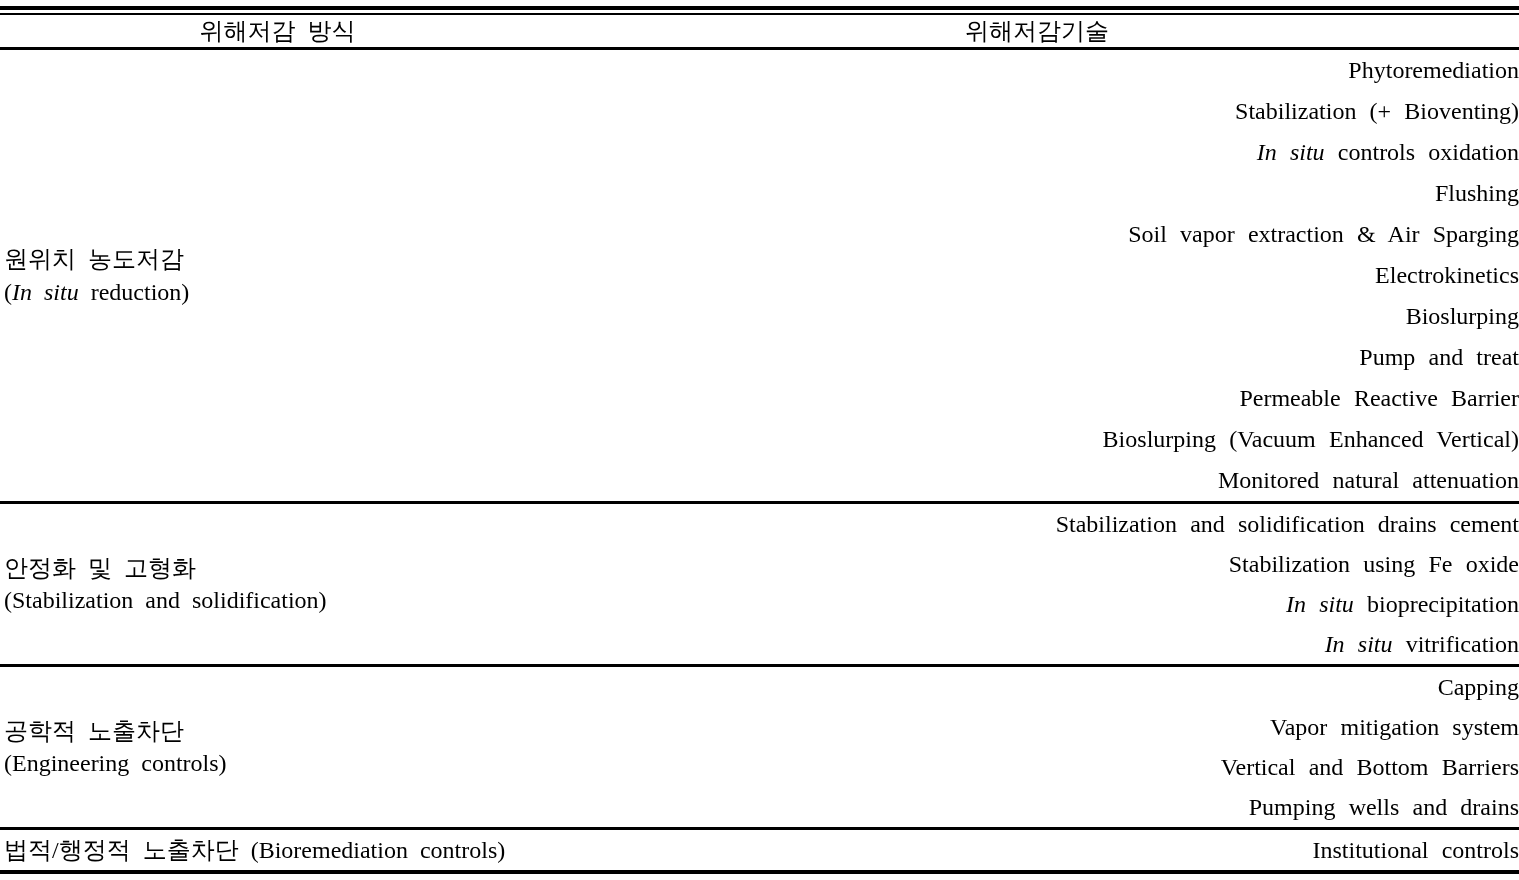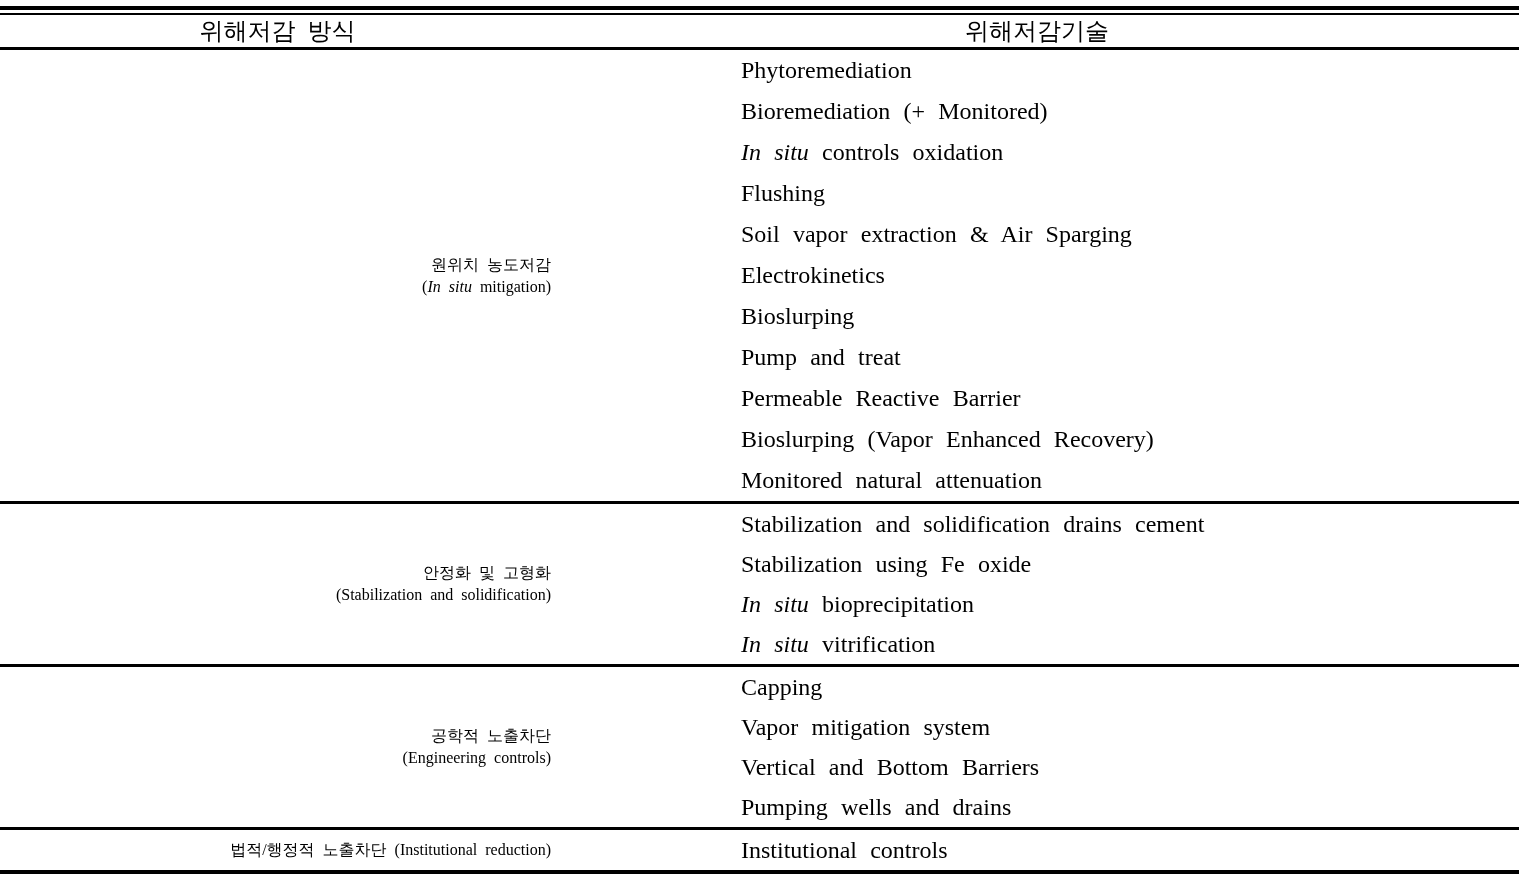--- a/index.html
+++ b/index.html
@@ -42,29 +42,29 @@
     text-align: center;
     vertical-align: middle;
     border-bottom: 3px solid #000;
     word-spacing: 0.25em;
     padding: 0;
   }
   tbody.section { border-bottom: 3px solid #000; }
   tbody.section:last-child { border-bottom: none; }
 
   td.label {
-    text-align: right;
+    text-align: left;
     vertical-align: middle;
-    font-size: 16px;
+    font-size: 24px;
     line-height: 1.35;
     word-spacing: 0.25em;
     padding: 0 4px;
   }
   td.tech {
-    text-align: left;
+    text-align: right;
     vertical-align: middle;
     font-size: 24px;
     word-spacing: 0.3em;
     padding: 0 0 0 186px;
   }
   tbody.s1 td.tech { height: 41px; }
   tbody.s2 td.tech, tbody.s3 td.tech, tbody.s4 td.tech { height: 40px; }
   i { }
 </style>
 </head>
@@ -83,26 +83,26 @@
       <tr>
         <th>위해저감 방식</th>
         <th>위해저감기술</th>
       </tr>
     </thead>
 
     <tbody class="section s1">
       <tr>
         <td class="label" rowspan="11">
           <div>원위치 농도저감</div>
-          <div><span>(</span><i>In situ</i><span> mitigation)</span></div>
+          <div><span>(</span><i>In situ</i><span> reduction)</span></div>
         </td>
         <td class="tech"><i></i><span>Phytoremediation</span></td>
       </tr>
       <tr>
-          <td class="tech"><i></i><span>Bioremediation (+ Monitored)</span></td>
+          <td class="tech"><i></i><span>Stabilization (+ Bioventing)</span></td>
         </tr>
       <tr>
           <td class="tech"><i>In situ</i><span> controls oxidation</span></td>
         </tr>
       <tr>
           <td class="tech"><i></i><span>Flushing</span></td>
         </tr>
       <tr>
           <td class="tech"><i></i><span>Soil vapor extraction &amp; Air Sparging</span></td>
         </tr>
@@ -112,21 +112,21 @@
       <tr>
           <td class="tech"><i></i><span>Bioslurping</span></td>
         </tr>
       <tr>
           <td class="tech"><i></i><span>Pump and treat</span></td>
         </tr>
       <tr>
           <td class="tech"><i></i><span>Permeable Reactive Barrier</span></td>
         </tr>
       <tr>
-          <td class="tech"><i></i><span>Bioslurping (Vapor Enhanced Recovery)</span></td>
+          <td class="tech"><i></i><span>Bioslurping (Vacuum Enhanced Vertical)</span></td>
         </tr>
       <tr>
           <td class="tech"><i></i><span>Monitored natural attenuation</span></td>
         </tr>
     </tbody>
 
     <tbody class="section s2">
       <tr>
         <td class="label" rowspan="4">
           <div>안정화 및 고형화</div>
@@ -160,19 +160,19 @@
           <td class="tech"><i></i><span>Vertical and Bottom Barriers</span></td>
         </tr>
       <tr>
           <td class="tech"><i></i><span>Pumping wells and drains</span></td>
         </tr>
     </tbody>
 
     <tbody class="section s4">
       <tr>
         <td class="label">
-          <span>법적/행정적 노출차단 (Institutional reduction)</span>
+          <span>법적/행정적 노출차단 (Bioremediation controls)</span>
         </td>
         <td class="tech"><i></i><span>Institutional controls</span></td>
       </tr>
     </tbody>
   </table>
 </div>
 
 </body></html>

